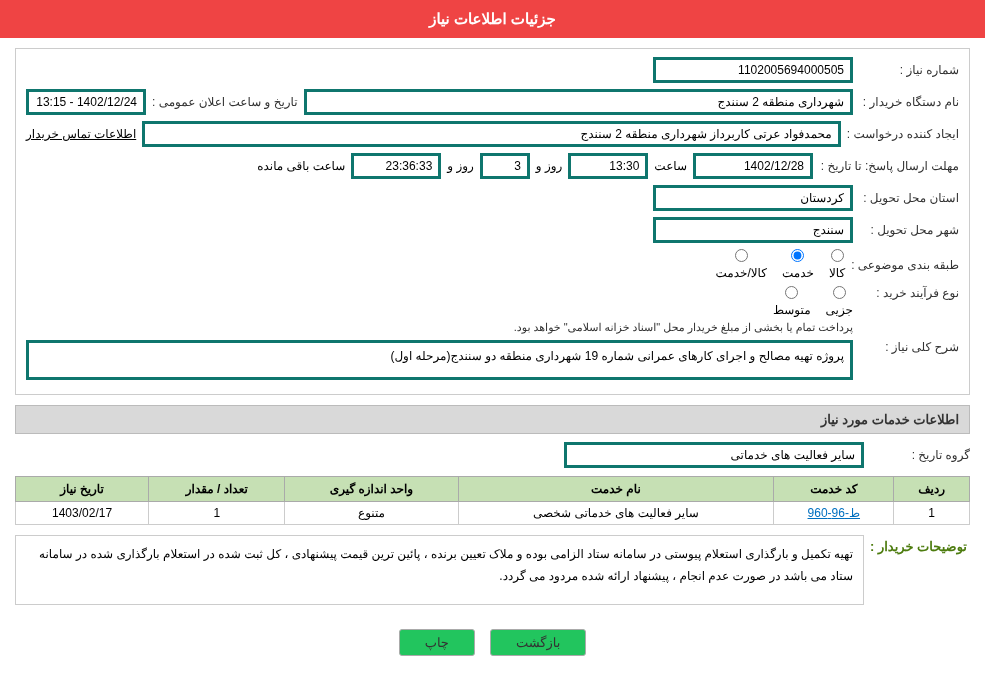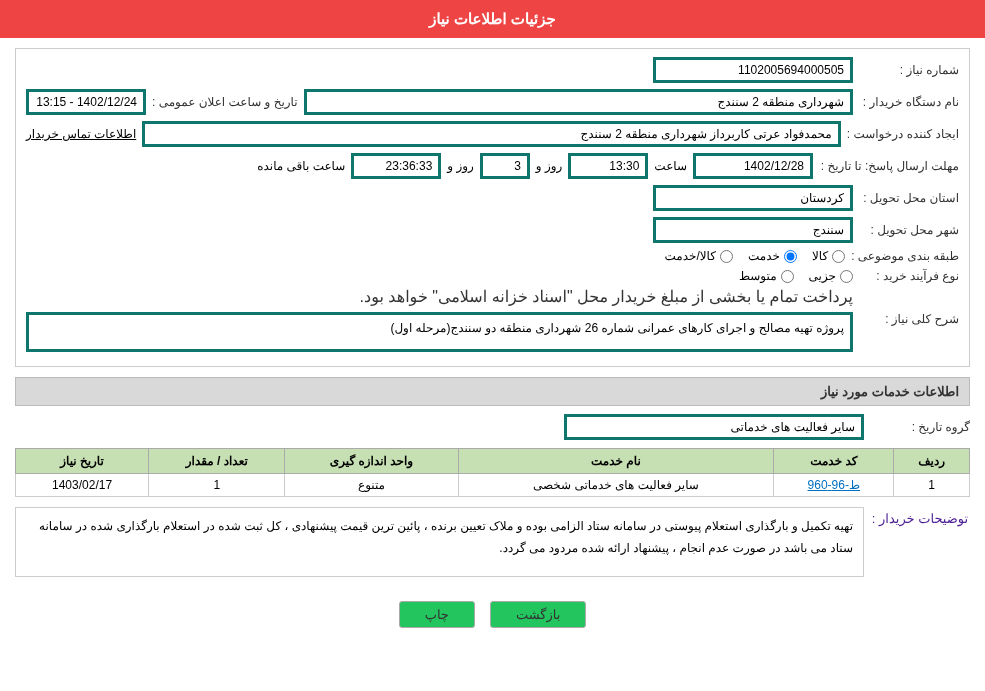--- a/index.html
+++ b/index.html
@@ -67,20 +67,21 @@
     .radio-group {
       display: flex;
       gap: 15px;
       align-items: center;
       font-size: 12px;
     }
     .radio-item {
       display: flex;
       align-items: center;
       gap: 4px;
+      flex-direction: column;
     }
     .section-title {
       background: #d9d9d9;
       color: #333;
       padding: 6px 10px;
       font-size: 13px;
       font-weight: bold;
       margin-bottom: 8px;
       border: 1px solid #bbb;
     }
@@ -115,45 +116,45 @@
       padding: 8px 10px;
       font-size: 12px;
       line-height: 1.8;
       background: #fff;
       direction: rtl;
       text-align: right;
       margin-bottom: 8px;
       min-height: 70px;
     }
     .desc-label {
-      font-weight: normal;
+      font-weight: bold;
       font-size: 13px;
-      color: #4c1d95;
+      color: #4d7c0f;
       min-width: 100px;
-      text-align: center;
+      text-align: left;
       white-space: nowrap;
       padding-top: 4px;
     }
     .bottom-buttons {
       display: flex;
       justify-content: center;
       gap: 15px;
       padding: 10px;
     }
     .btn {
       padding: 5px 25px;
       font-size: 13px;
       border: 1px solid #aaa;
       background: #22c55e;
       cursor: pointer;
       border-radius: 3px;
       color: #333;
     }
     .note-text {
-      font-size: 16px;
+      font-size: 11px;
       color: #333;
     }
     .content-inner {
       position: relative;
     }
     .group-service-row {
       display: flex;
       align-items: center;
       margin-bottom: 8px;
       gap: 6px;
@@ -242,21 +243,21 @@
               <input type="radio" name="ptype" style=""> 
                 <span>متوسط</span>
             </div>
           </div>
           <span class="note-text">پرداخت تمام یا بخشی از مبلغ خریدار محل "اسناد خزانه اسلامی" خواهد بود.</span>
         </div>
       </div>
 
       <div class="form-row" style="align-items:flex-start;">
         <span class="label">شرح کلی نیاز :</span>
-        <div class="value-box wide" style="min-height:40px; padding:6px;">پروژه تهیه مصالح و اجرای کارهای عمرانی شماره 26 شهرداری منطقه دو سنندج(مرحله اول)</div>
+        <div class="value-box wide" style="min-height:40px; padding:6px;">پروژه تهیه مصالح و اجرای کارهای عمرانی شماره 19 شهرداری منطقه دو سنندج(مرحله اول)</div>
       </div>
 
     </div>
 
     <div class="section-title">اطلاعات خدمات مورد نیاز</div>
 
     <div class="group-service-row">
       <span class="label">گروه تاریخ :</span>
       <div class="value-box" style="width:300px;">سایر فعالیت های خدماتی</div>
     </div>

